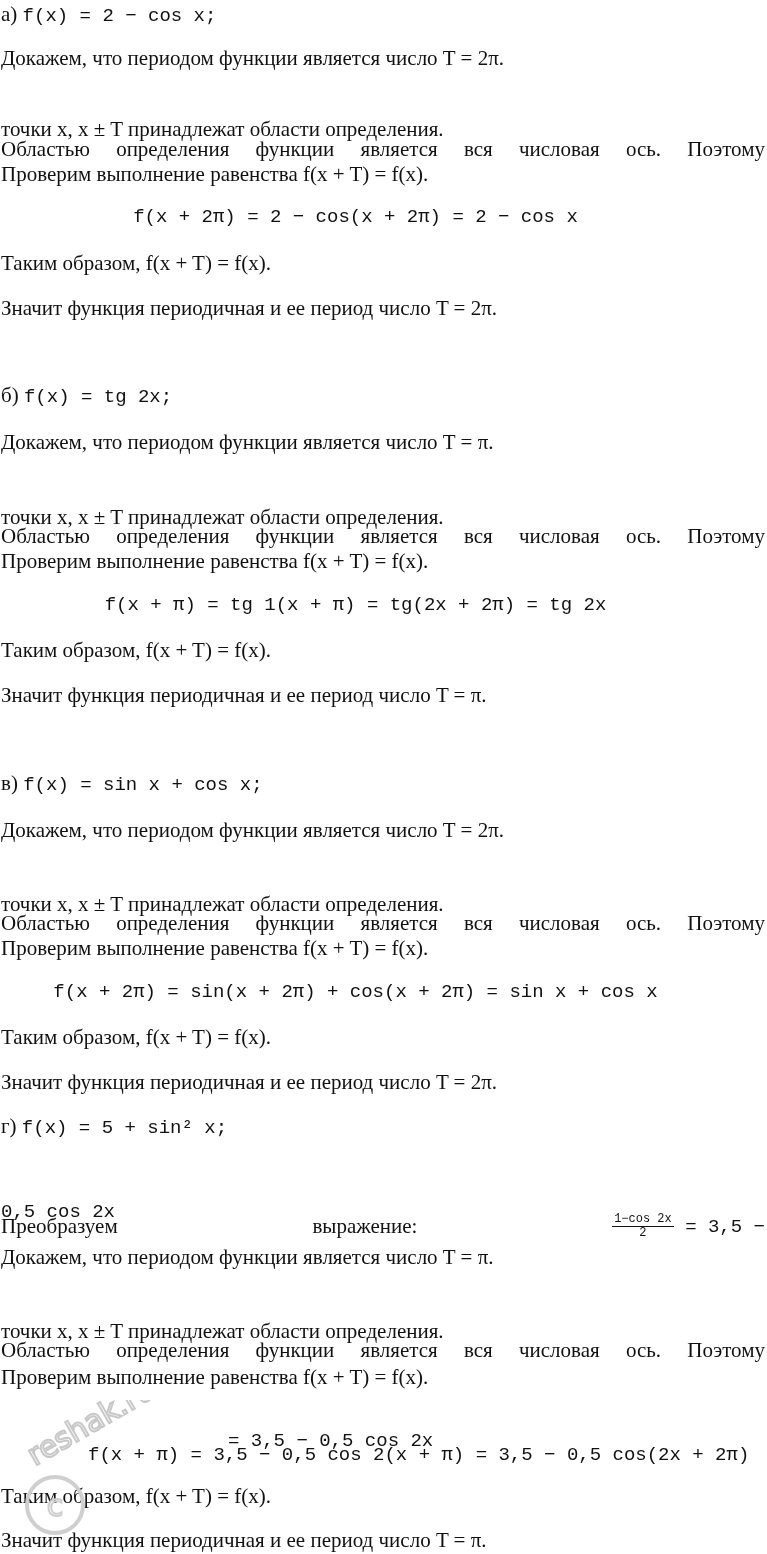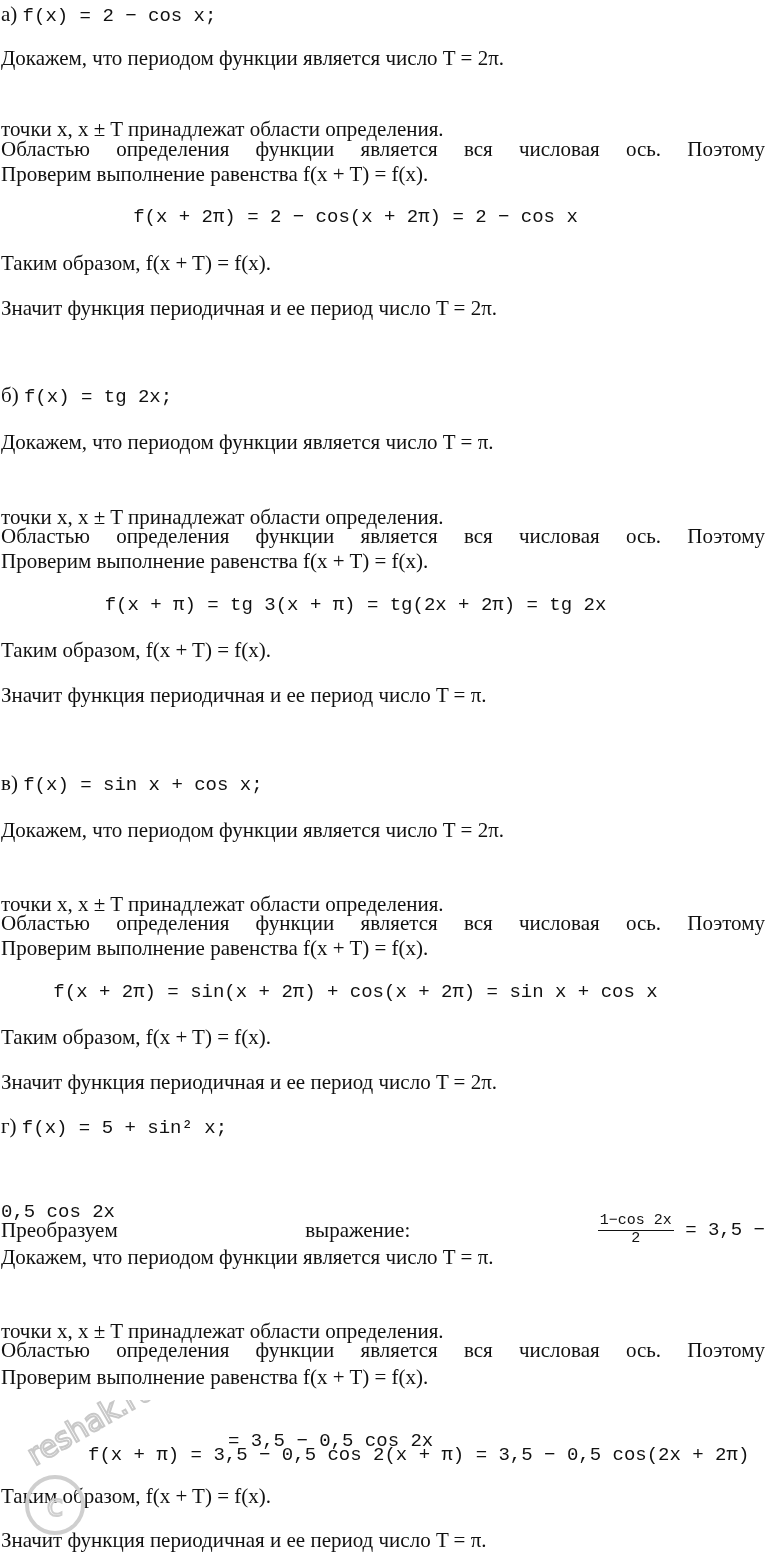--- a/index.html
+++ b/index.html
@@ -9,21 +9,21 @@
     color: #111; font-size: 21px;
   }
   .line { position: absolute; left: 1px; white-space: nowrap; line-height: 1; }
   .just { position: absolute; left: 1px; width: 764px; display: flex; justify-content: space-between; white-space: nowrap; line-height: 1; margin-top: 48px; }
   .center { position: absolute; left: 0; width: 711px; text-align: center; white-space: nowrap; line-height: 1; }
   .m { font-family: Liberation Mono, monospace; font-size: 19px; }
   .watermark {
     position: absolute; left: 20px; top: 1400px; width: 170px; height: 150px;
     pointer-events: none;
   }
-  .frac { display: inline-block; vertical-align: middle; text-align: center; font-size: 15px; line-height: 1.1; }
+  .frac { display: inline-block; vertical-align: middle; text-align: center; font-size: 12px; line-height: 1.1; }
   .frac .num { display: block; border-bottom: 1px solid #111; padding: 0 2px; }
   .frac .den { display: block; }
 </style>
 </head>
 <body>
 
 <div class="line" style="top:4px">
   <span>а)</span>
   <span class="m">f(x) = 2 − cos x;</span>
 </div>
@@ -54,21 +54,21 @@
   <span>определения</span>
   <span>функции</span>
   <span>является</span>
   <span>вся</span>
   <span>числовая</span>
   <span>ось.</span>
   <span>Поэтому</span>
 </div>
 <div class="line" style="top:507px">точки x, x ± T принадлежат области определения.</div>
 <div class="line" style="top:551px">Проверим выполнение равенства f(x + T) = f(x).</div>
-<div class="center m" style="top:596px">f(x + π) = tg 3(x + π) = tg(2x + 2π) = tg 2x</div>
+<div class="center m" style="top:596px">f(x + π) = tg 1(x + π) = tg(2x + 2π) = tg 2x</div>
 <div class="line" style="top:640px">Таким образом, f(x + T) = f(x).</div>
 <div class="line" style="top:685px">Значит функция периодичная и ее период число T = π.</div>
 
 <div class="line" style="top:773px">
   <span>в)</span>
   <span class="m">f(x) = sin x + cos x;</span>
 </div>
 <div class="line" style="top:820px">Докажем, что периодом функции является число T = 2π.</div>
 <div class="just" style="top:865px">
   <span>Областью</span>

